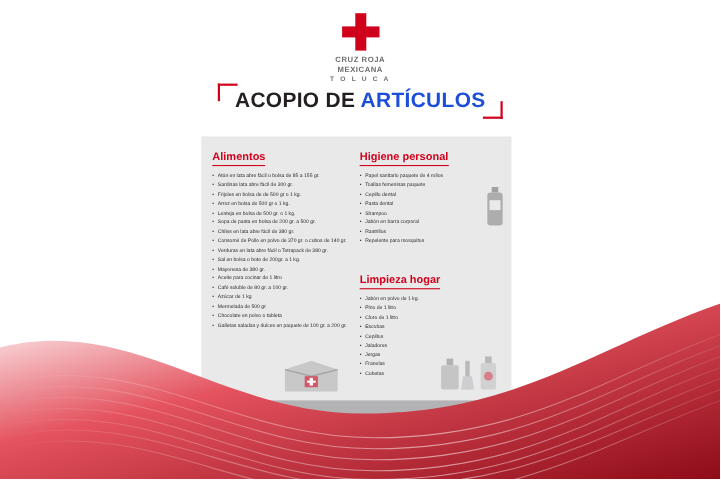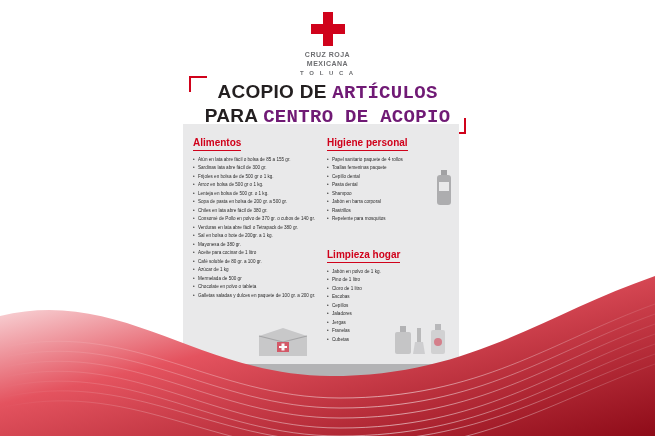--- a/index.html
+++ b/index.html
@@ -74,44 +74,45 @@
     width: 655px;
     text-align: center;
   }
   .title-line {
     font-size: 19px;
     font-weight: bold;
     color: #231f20;
     letter-spacing: 0.3px;
     line-height: 1.15;
   }
-  .title-line .red { color: #701a75; font-family: Liberation Mono, monospace; }
+  .title-line .red { color: #1d4ed8; }
   .title-wrap {
     position: relative;
     display: inline-block;
     padding: 3px 14px 3px 14px;
   }
   .corner {
     position: absolute;
     width: 16px;
     height: 14px;
     border-color: #d0021b;
     border-style: solid;
     border-width: 0;
   }
   .corner.tl { top: -2px; left: -2px; border-left-width: 2px; border-top-width: 2px; }
   .corner.br { bottom: -2px; right: -2px; border-right-width: 2px; border-bottom-width: 2px; }
   
   .panel {
     position: absolute;
     left: 183px;
     top: 124px;
-    width: 276px;
+    width: 246px;
     height: 280px;
     background: #e9e9ea;
+    padding-left: 36px;
   }
   .panel-footer {
     position: absolute;
     left: 0;
     bottom: 0;
     width: 290px;
     height: 40px;
     background: #b3b3b5;
   }
   .footer-text {
@@ -196,23 +197,20 @@
       <div class="tol">T O L U C A</div>
     </div>
   </div>
 
   <div class="title-block">
     <div class="title-wrap">
       <span class="corner tl"></span>
       <span class="corner br"></span>
       <div class="title-line">
         <span>ACOPIO DE </span><span class="red">ARTÍCULOS</span>
-      </div>
-      <div class="title-line">
-        <span>PARA </span><span class="red">CENTRO DE ACOPIO</span>
       </div>
     </div>
   </div>
 
   <div class="panel">
 
     <div class="col col-left">
       <div class="sec-title">Alimentos</div>
       <ul class="items">
         <li>Atún en lata abre fácil o bolsa de 85 a 155 gr.</li>

